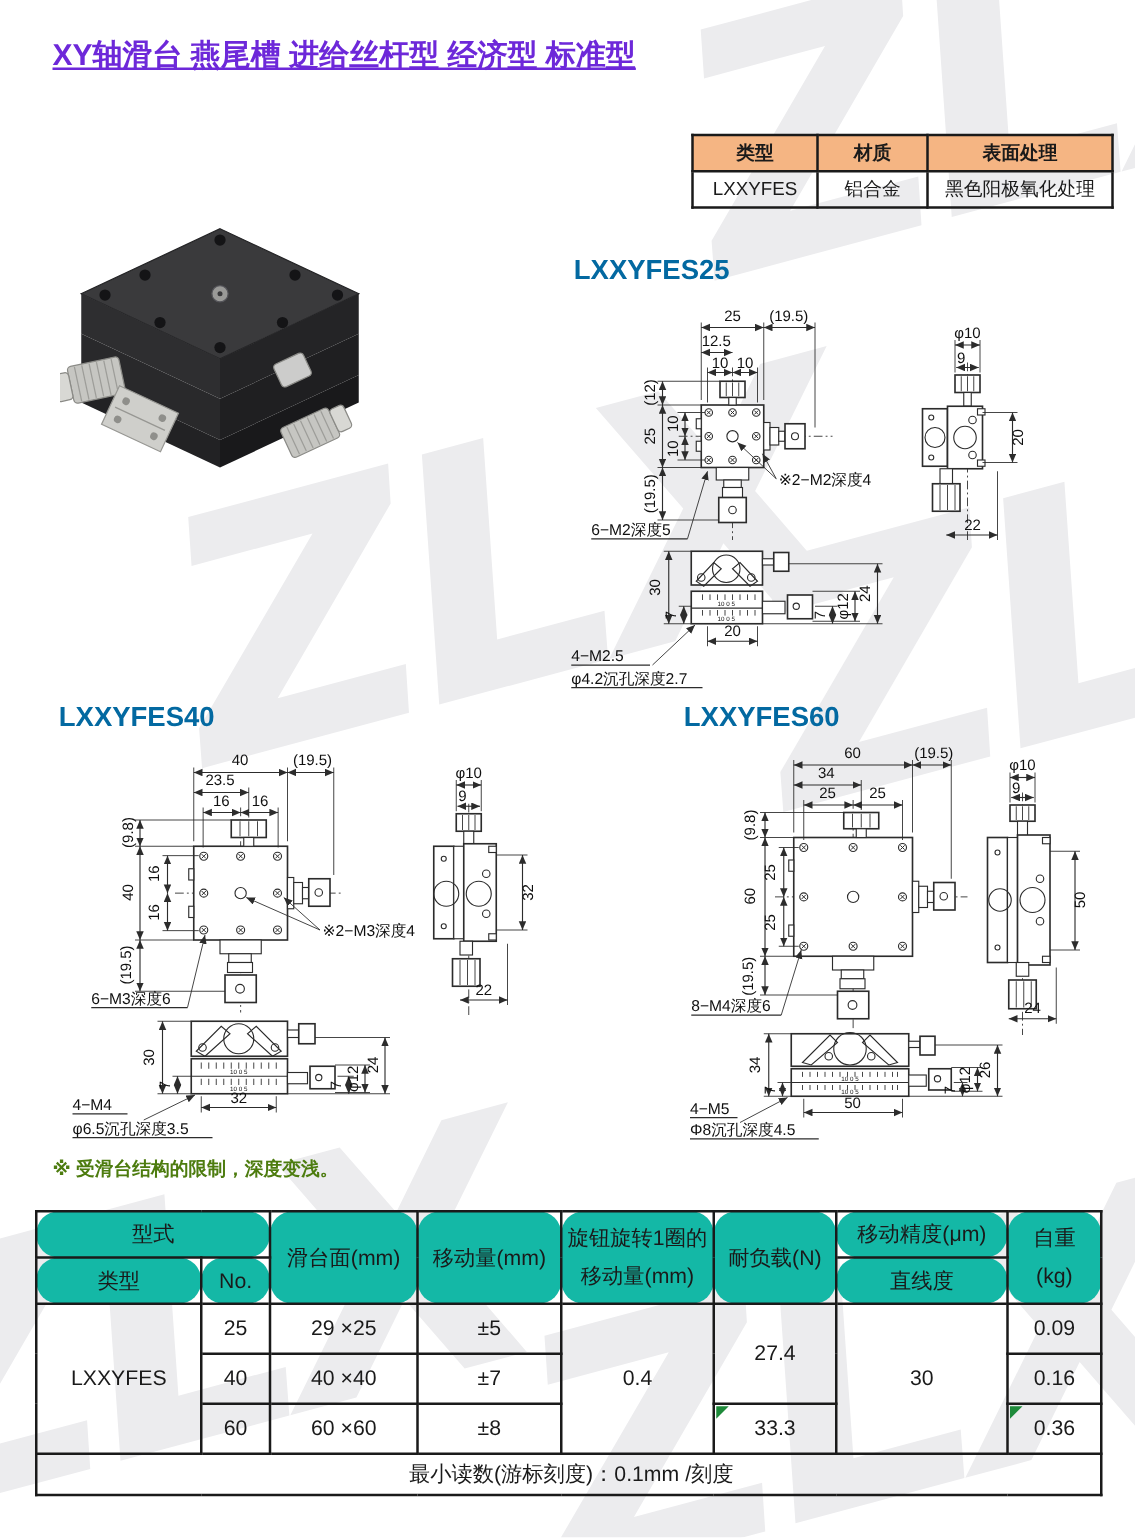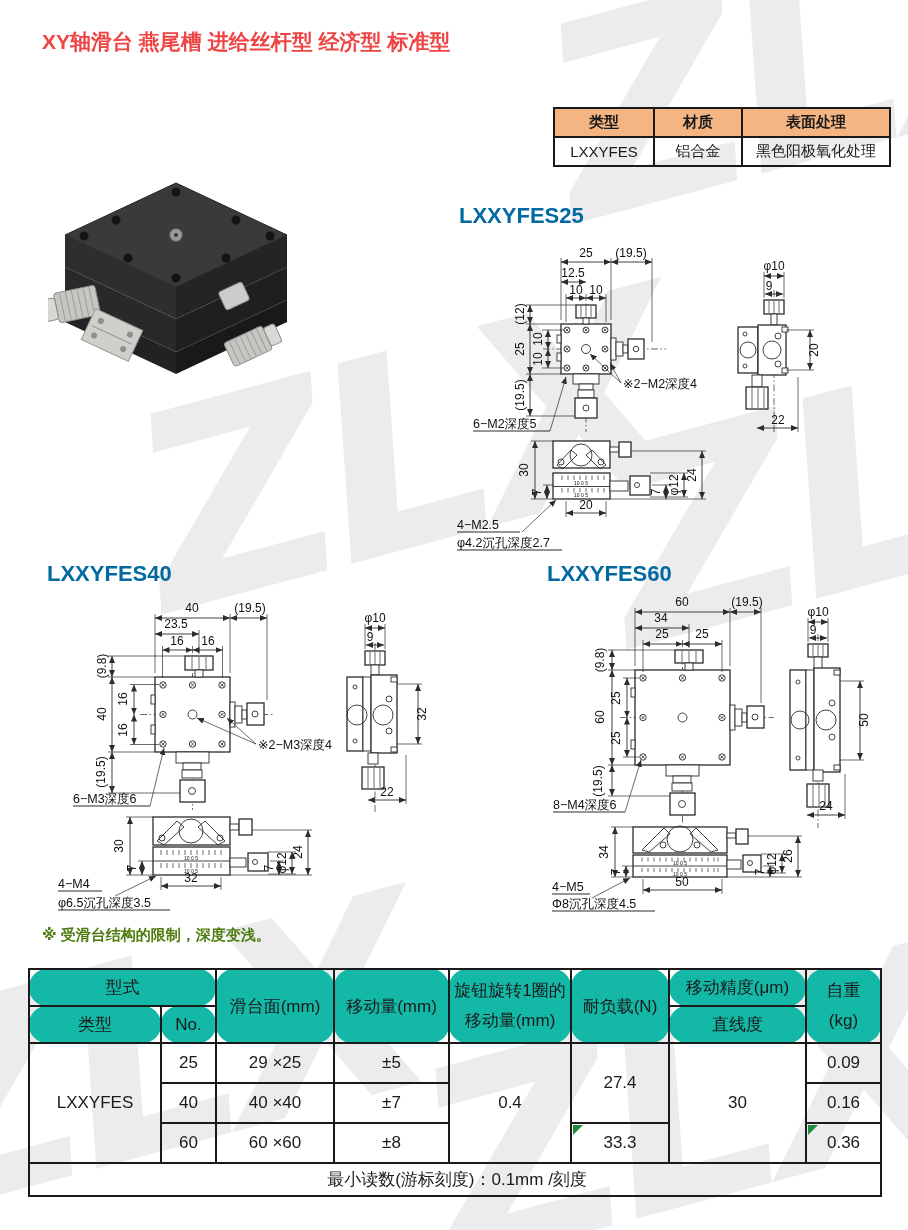--- a/index.html
+++ b/index.html
@@ -8,22 +8,22 @@
   
   .wm{position:absolute;z-index:0;font-family:"DejaVu Sans",sans-serif;font-style:italic;
       font-weight:900;font-size:270px;letter-spacing:-12px;color:#ececee;
       transform:rotate(-15deg);white-space:nowrap;pointer-events:none;}
   .wm1{left:545px;top:-95px;}
   .wm2{left:135px;top:295px;}
   .wm3{left:600px;top:330px;}
   .wm4{left:-120px;top:900px;}
   .wm5{left:420px;top:950px;}
   
-  .page-title{position:absolute;left:42px;top:28px;margin:0;font-size:21px;font-weight:bold;
-              color:#ef4444;z-index:2;}
+  .page-title{position:absolute;left:42px;top:28px;margin:0;font-size:24px;font-weight:bold;
+              color:#6d28d9;z-index:2;text-decoration:underline;}
   .model-title{position:absolute;margin:0;font-size:22px;font-weight:bold;color:#0369a1;z-index:2;}
   .t25{left:459px;top:203px;}
   .t40{left:47px;top:561px;}
   .t60{left:547px;top:561px;}
   .note{position:absolute;left:42px;top:926px;margin:0;font-size:15px;font-weight:bold;
         color:#4d7c0f;z-index:2;}
   
   .info-table{position:absolute;left:553px;top:107px;border-collapse:collapse;z-index:2;
               font-size:15px;table-layout:fixed;}
   .info-table th,.info-table td{border:2px solid #1a1a1a;text-align:center;padding:0;height:27px;}

